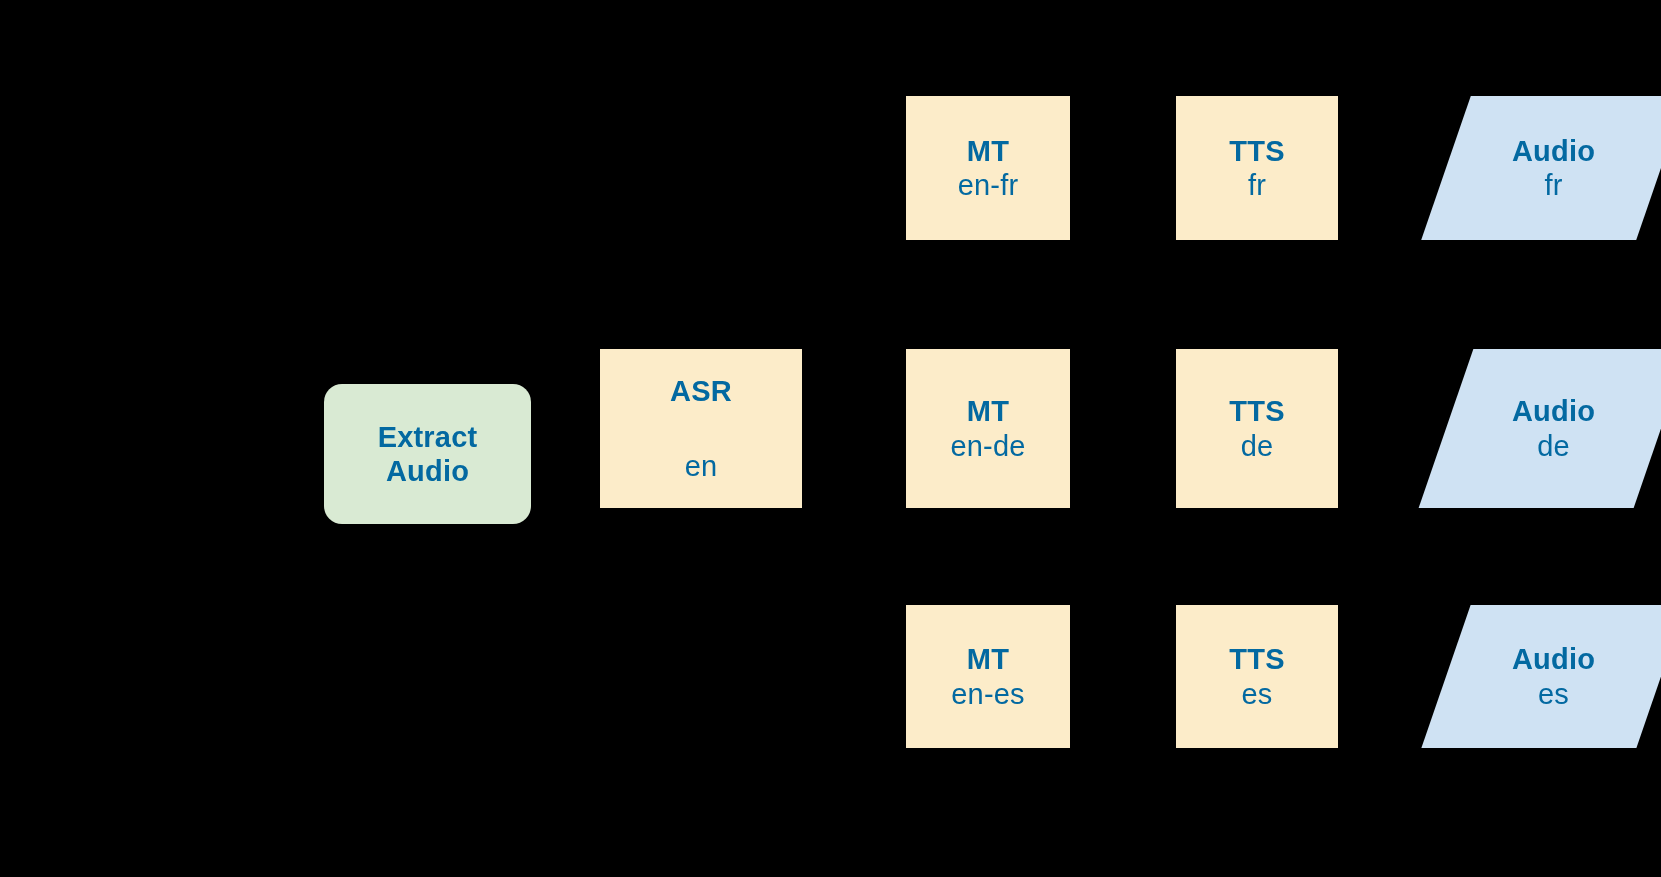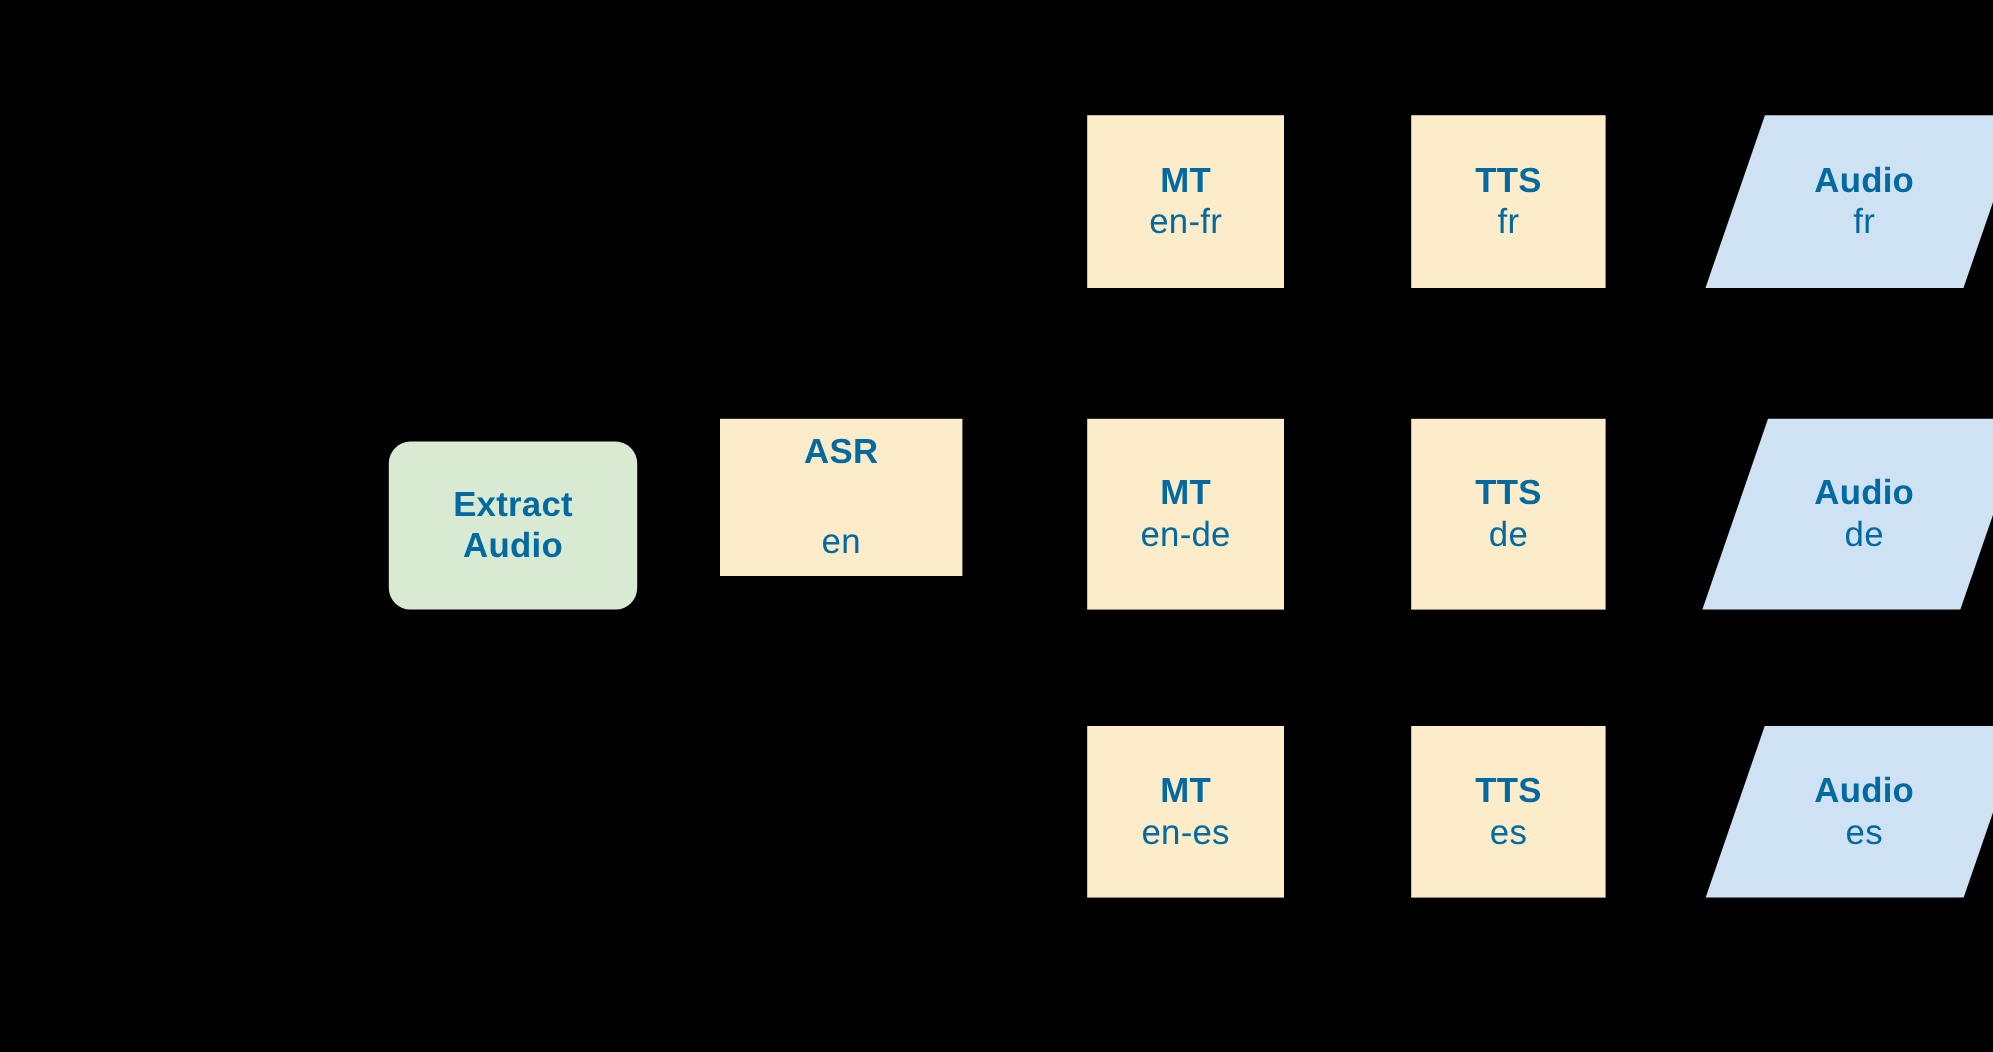--- a/index.html
+++ b/index.html
@@ -69,22 +69,22 @@
     letter-spacing: 0.2px;
   }
   .sub {
     font-weight: normal;
     font-size: 29px;
     letter-spacing: 0.2px;
   }
 
   
   #n-video       { left: 8px;    top: 369px; width: 212px; height: 118px; }
-  #n-extract     { left: 324px;  top: 368px; width: 207px; height: 140px; }
-  #n-asr         { left: 600px;  top: 349px; width: 202px; height: 131px; gap: 40px; }
+  #n-extract     { left: 324px;  top: 384px; width: 207px; height: 140px; }
+  #n-asr         { left: 600px;  top: 349px; width: 202px; height: 159px; gap: 40px; }
 
   #n-mt-fr       { left: 906px;  top: 96px;  width: 164px; height: 144px; }
   #n-tts-fr      { left: 1176px; top: 96px;  width: 162px; height: 144px; }
   #n-audio-fr    { left: 1446px; top: 96px;  width: 215px; height: 144px; }
 
   #n-mt-de       { left: 906px;  top: 349px; width: 164px; height: 159px; }
   #n-tts-de      { left: 1176px; top: 349px; width: 162px; height: 159px; }
   #n-audio-de    { left: 1446px; top: 349px; width: 215px; height: 159px; }
 
   #n-mt-es       { left: 906px;  top: 605px; width: 164px; height: 143px; }

